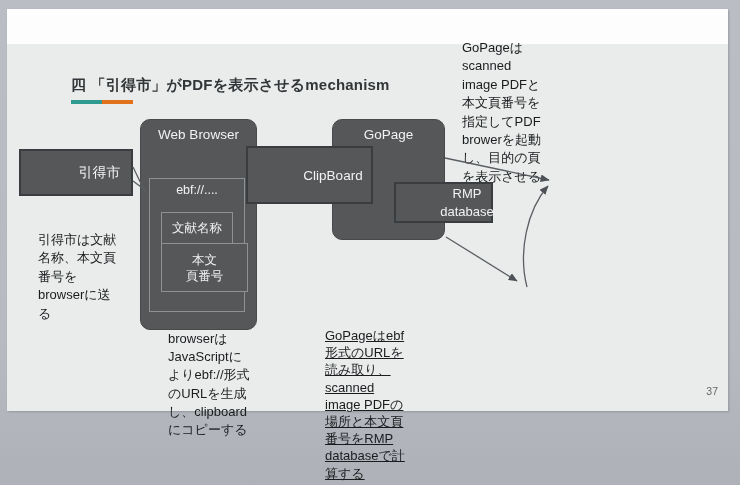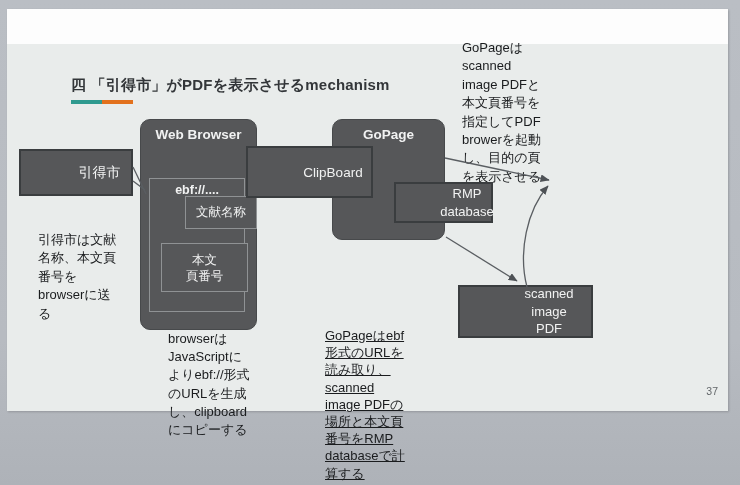--- a/index.html
+++ b/index.html
@@ -34,30 +34,30 @@
   .underline .orange{flex:1;background:#e2711d;}
 
   
   .dbox{
     position:absolute;box-sizing:border-box;background:#565759;color:#f1f2f2;
     text-align:center;
   }
   .sharp{border:2px solid #3a3d3f;padding-left:47px;}
   .round{border:1px solid #47494b;border-radius:10px;}
   .flexc{display:flex;align-items:center;justify-content:center;}
-  .toplabel{display:block;padding-top:7px;text-align:center;font-weight:bold;}
+  .toplabel{display:block;padding-top:7px;text-align:center;}
   .pre{white-space:pre-line;}
 
   #box-intokushi{left:19px;top:149px;width:114px;height:47px;font-size:14px;z-index:20;}
   #box-webbrowser{left:140px;top:119px;width:117px;height:211px;font-size:13.5px;z-index:20;}
   #box-ebf{left:149px;top:178px;width:96px;height:134px;border:1px solid #8f9294;font-size:12.5px;z-index:21;}
   #box-ebf .toplabel{padding-top:4px;}
-  #box-bunken{left:161px;top:196px;width:72px;height:33px;border:1px solid #8f9294;font-size:12.5px;z-index:22;margin-left:24px;}
+  #box-bunken{left:161px;top:212px;width:72px;height:33px;border:1px solid #8f9294;font-size:12.5px;z-index:22;}
   #box-honbun{left:161px;top:243px;width:87px;height:49px;border:1px solid #8f9294;font-size:12.5px;line-height:16px;z-index:22;}
-  #box-clipboard{left:246px;top:146px;width:127px;height:52px;font-size:13.5px;z-index:30;}
+  #box-clipboard{left:246px;top:146px;width:127px;height:58px;font-size:13.5px;z-index:30;}
   #box-gopage{left:332px;top:119px;width:113px;height:121px;font-size:13.5px;z-index:20;}
   #box-rmp{left:394px;top:182px;width:99px;height:41px;font-size:13px;line-height:17.5px;z-index:31;}
   #box-pdfbrowser{left:555px;top:112px;width:116px;height:138px;border-radius:9px;font-size:13.5px;z-index:20;}
   #box-scanned{left:458px;top:285px;width:135px;height:53px;font-size:13px;line-height:17.5px;z-index:20;}
 
   
   .note{
     position:absolute;color:#1a1c1e;font-size:13px;white-space:pre-line;z-index:25;
   }
   #note-intokushi{left:38px;top:231px;line-height:18.4px;}
@@ -140,24 +140,20 @@
   <div class="dbox round" id="box-gopage">
     <span class="toplabel">GoPage</span>
   </div>
 
   <div class="dbox sharp flexc" id="box-rmp">
     <span class="pre">RMP
 database</span>
   </div>
 
 
-  <div class="dbox sharp flexc" id="box-scanned">
-    <span class="pre">scanned image
-PDF</span>
-  </div>
 
   <svg id="arrows" width="740" height="485" viewBox="0 0 740 485">
     <defs>
       <marker id="ah" markerWidth="9" markerHeight="8" refX="6.5" refY="3" orient="auto">
         <path d="M0,0 L7,3 L0,6 z" fill="#4e5256"></path>
       </marker>
     </defs>
     <g stroke="#5a5e62" stroke-width="1.3" fill="none">
       <line x1="133" y1="167" x2="146" y2="194"></line>
       <line x1="133" y1="181" x2="145" y2="190"></line>

